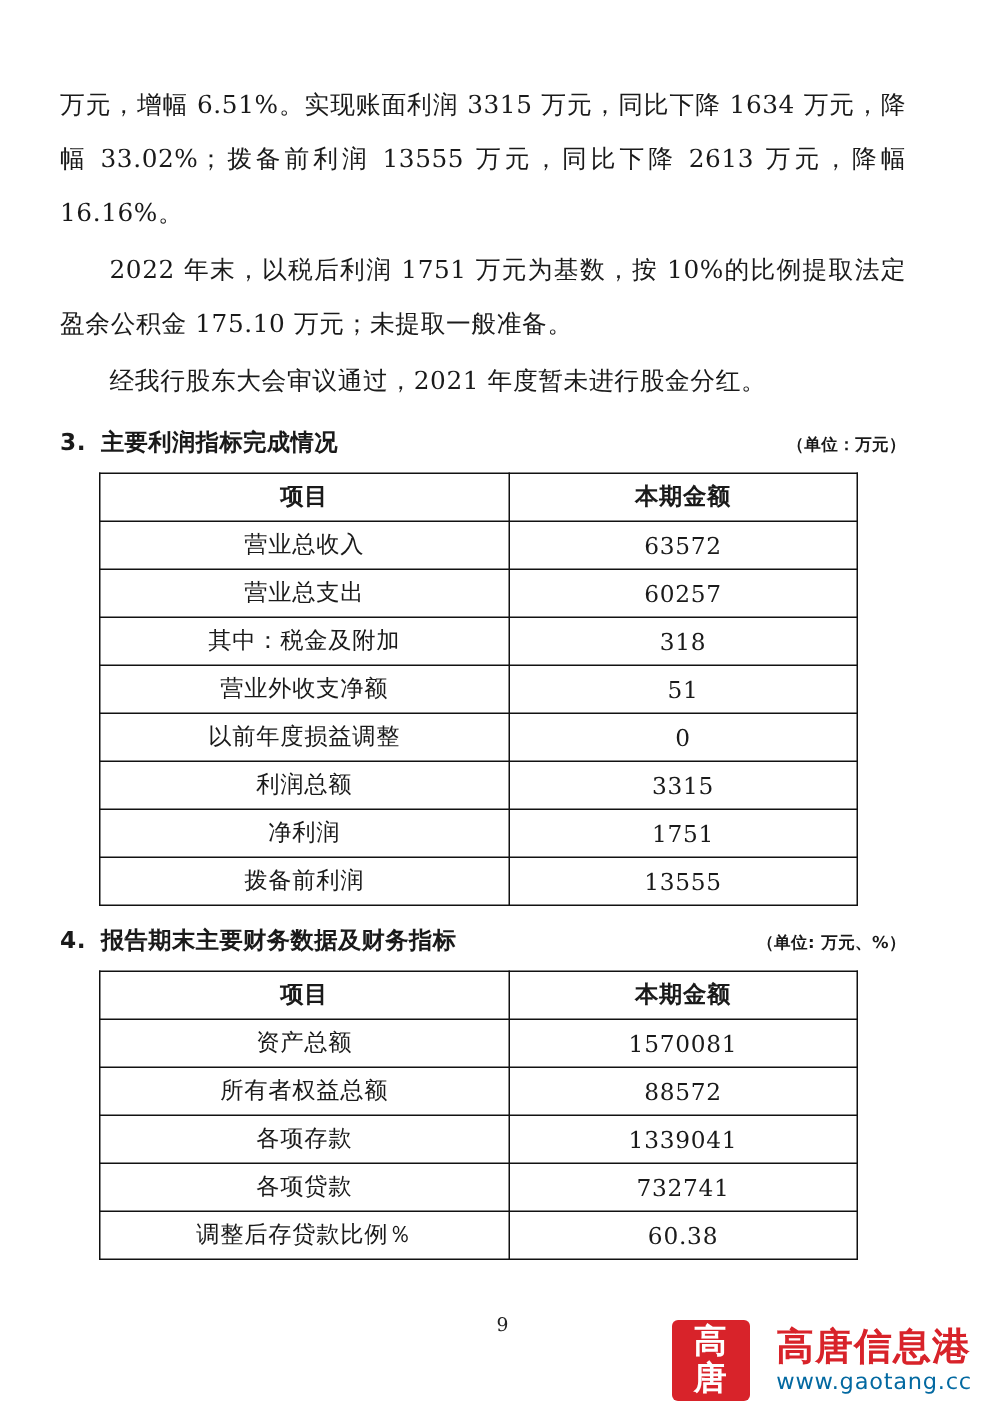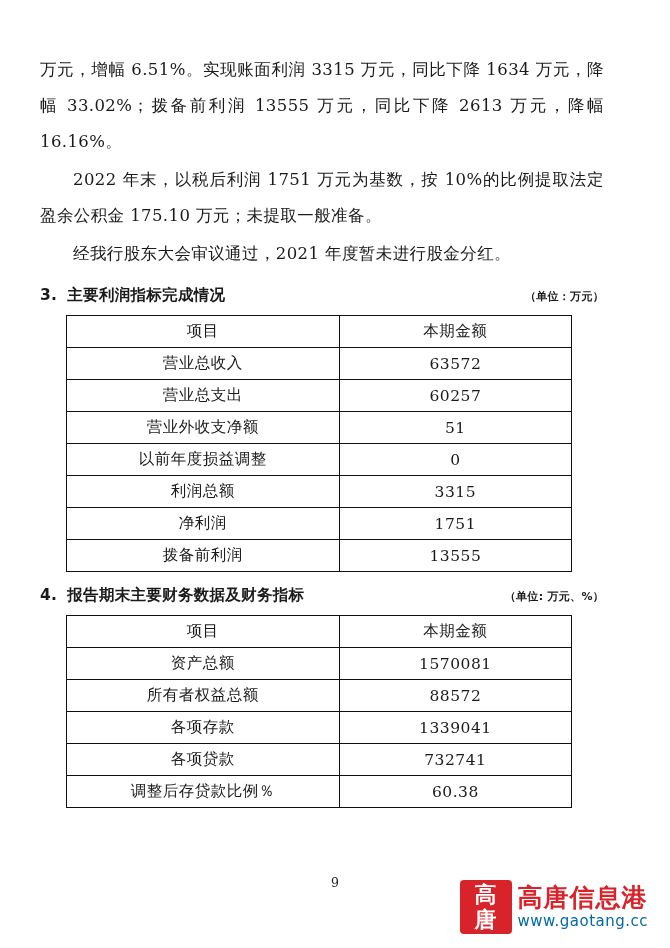--- a/index.html
+++ b/index.html
@@ -61,21 +61,21 @@
     border: 1.2px solid #111;
     height: 31px;
     text-align: center;
     vertical-align: middle;
     font-size: 15.5px;
     font-family: "DejaVu Serif", "Liberation Serif", serif;
     padding: 0 4px;
     letter-spacing: 0.5px;
   }
   table.fin th {
-    font-weight: normal;
+    font-weight: bold;
     margin-left: 48px;
   }
   table.fin col.c1 { width: 54%; }
   table.fin col.c2 { width: 46%; }
   .pagenum {
     position: absolute;
     left: 0;
     right: 0;
     bottom: 58px;
     text-align: center;
@@ -102,21 +102,21 @@
     flex-direction: column;
     align-items: center;
     justify-content: center;
     font-family: "DejaVu Sans", "Liberation Sans", sans-serif;
     font-weight: bold;
     font-size: 22px;
     line-height: 25px;
     letter-spacing: 0;
   }
   .logo .words {
-    margin-left: 6px;
+    margin-left: 18px;
     display: flex;
     flex-direction: column;
   }
   .logo .words .cn {
     color: #d8232a;
     font-family: "DejaVu Sans", "Liberation Sans", sans-serif;
     font-weight: bold;
     font-size: 25px;
     line-height: 29px;
     letter-spacing: 1px;
@@ -156,20 +156,24 @@
       </tr>
     </thead>
     <tbody>
       <tr>
         <td>营业总收入</td>
         <td>63572</td>
       </tr>
       <tr>
         <td>营业总支出</td>
         <td>60257</td>
+      </tr>
+      <tr>
+        <td>其中：税金及附加</td>
+        <td>318</td>
       </tr>
       <tr>
         <td>营业外收支净额</td>
         <td>51</td>
       </tr>
       <tr>
         <td>以前年度损益调整</td>
         <td>0</td>
       </tr>
       <tr>

